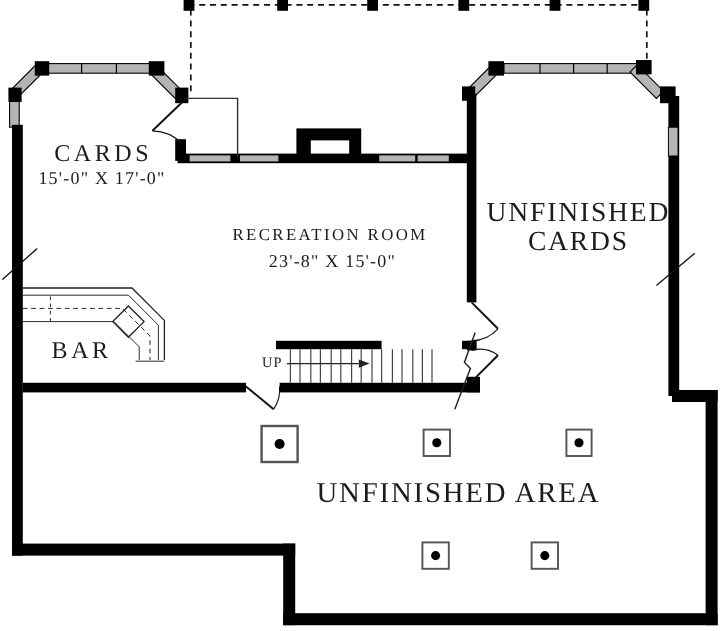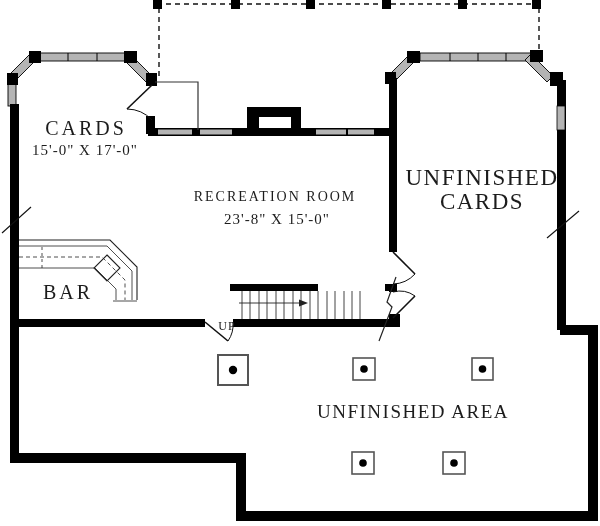--- a/index.html
+++ b/index.html
@@ -5,22 +5,22 @@
   html,body{margin:0;padding:0;background:#fff;}
   #plan{position:relative;width:600px;height:526px;background:#fff;overflow:hidden;
         font-family:"Liberation Serif", serif;color:#1a1a1a;}
   #plan svg{position:absolute;left:0;top:0;}
   .lbl{position:absolute;transform:translate(-50%,-50%);white-space:nowrap;
        color:#1c1c1c;text-align:center;line-height:1;}
   .room-name{font-size:20px;letter-spacing:3px;}
   .room-dims{font-size:15px;letter-spacing:1px;}
   .rec-name{font-size:14px;letter-spacing:2px;}
   .unf-name{font-size:23px;letter-spacing:1.5px;}
-  .unf-big{font-size:19px;letter-spacing:1.5px;margin-left:31px;}
-  .up-lbl{font-size:12px;letter-spacing:1px;margin-top:24px;}
+  .unf-big{font-size:24px;letter-spacing:1.5px;}
+  .up-lbl{font-size:12px;letter-spacing:1px;}
 </style>
 </head>
 <body>
 
 <div id="plan">
 
   <svg width="600" height="526" viewBox="0 0 600 526">
 
     <g stroke="#111" stroke-width="1.4" fill="none">
       <line x1="157" y1="4" x2="540" y2="4" stroke-dasharray="5 4"></line>

